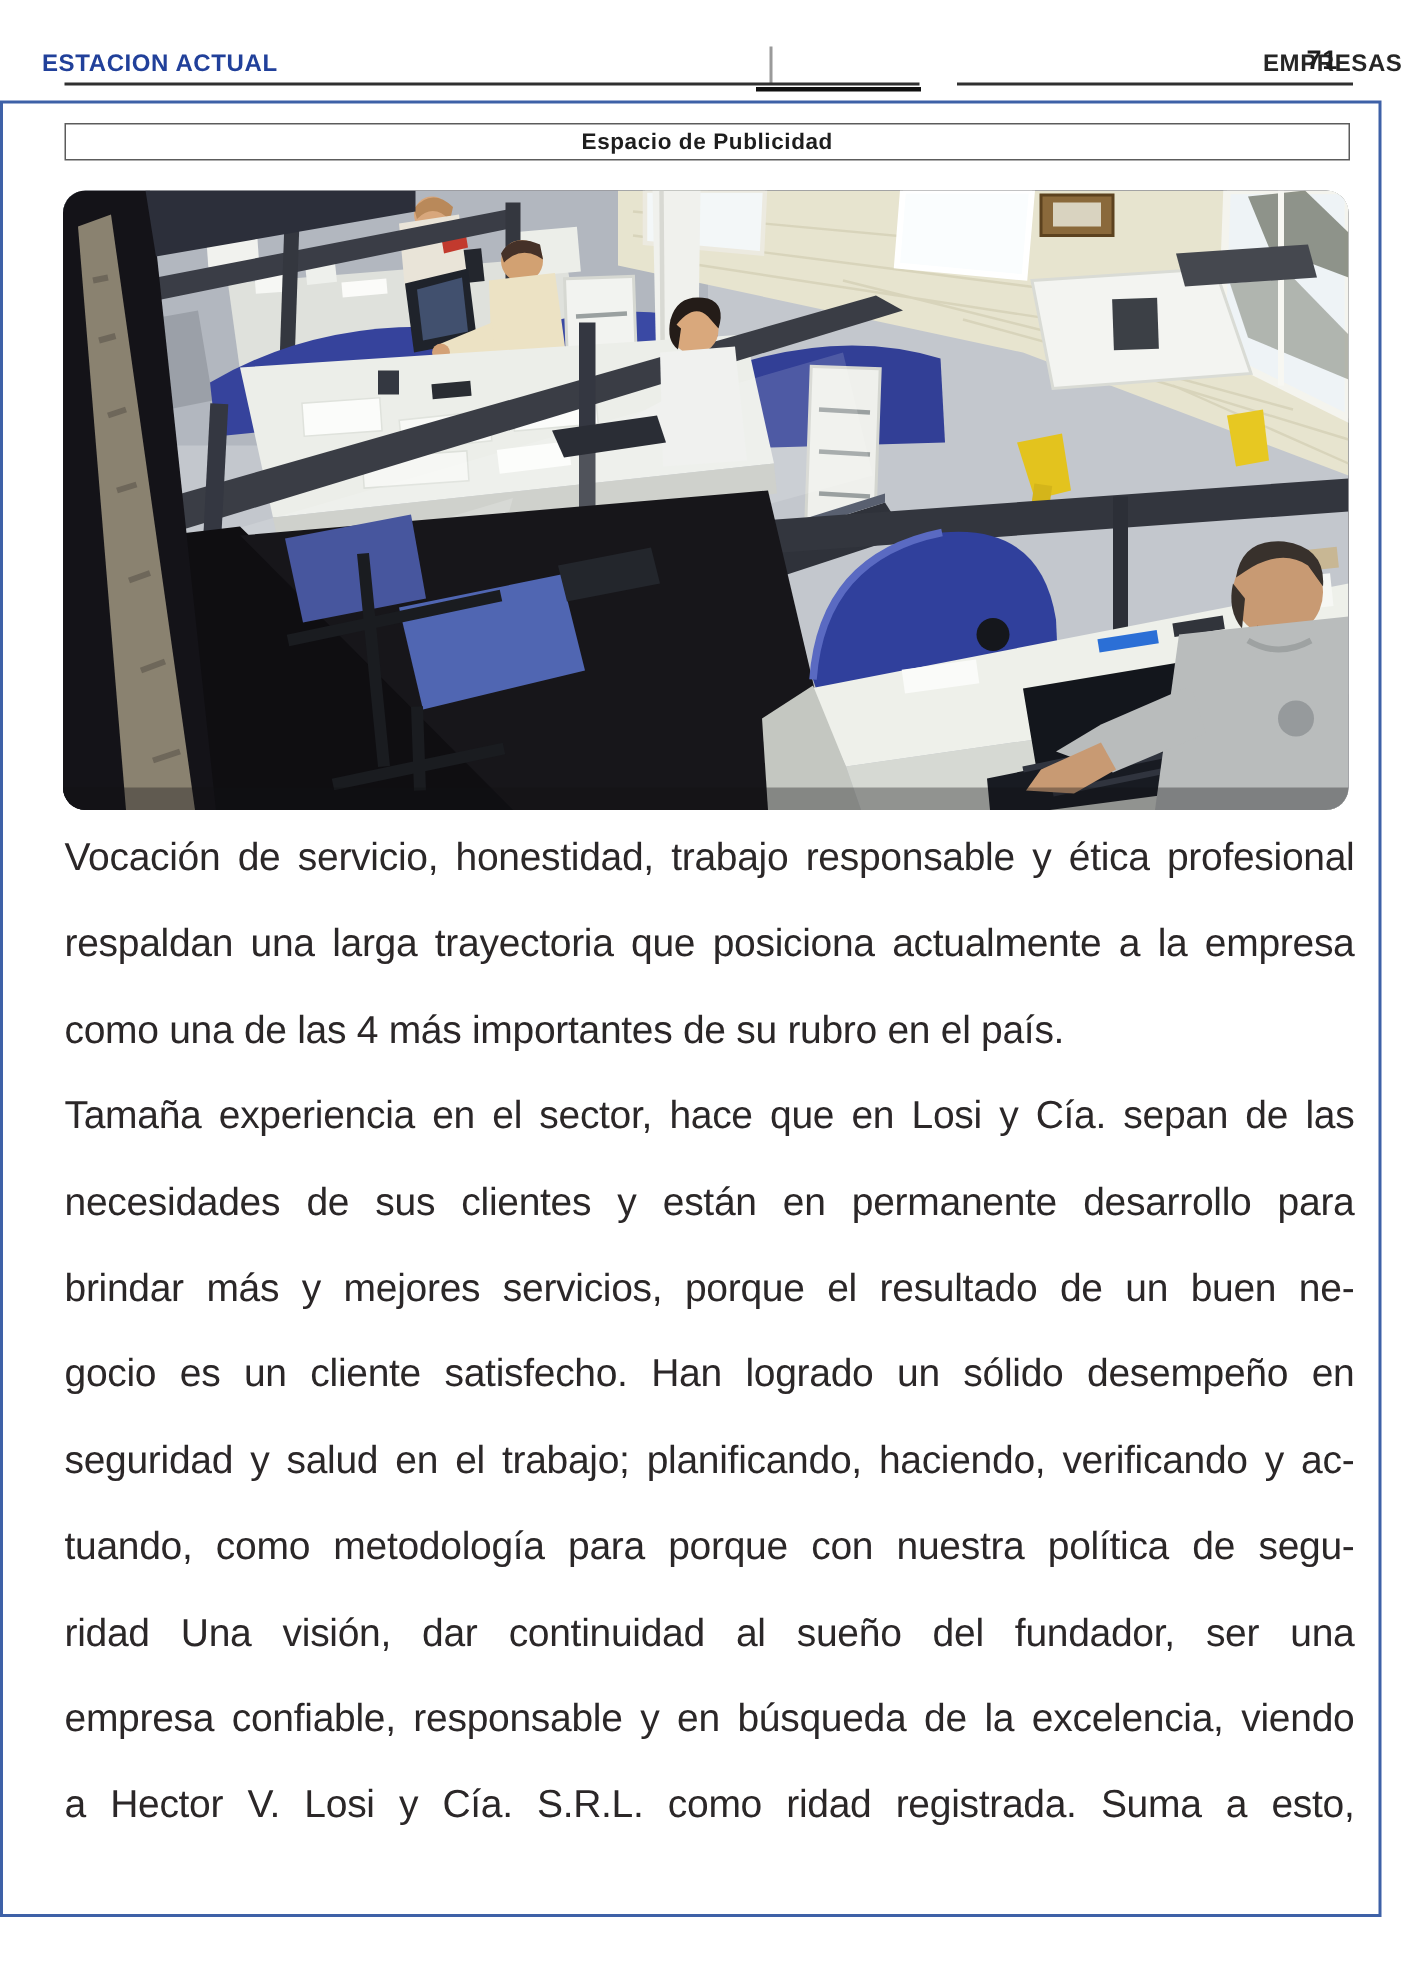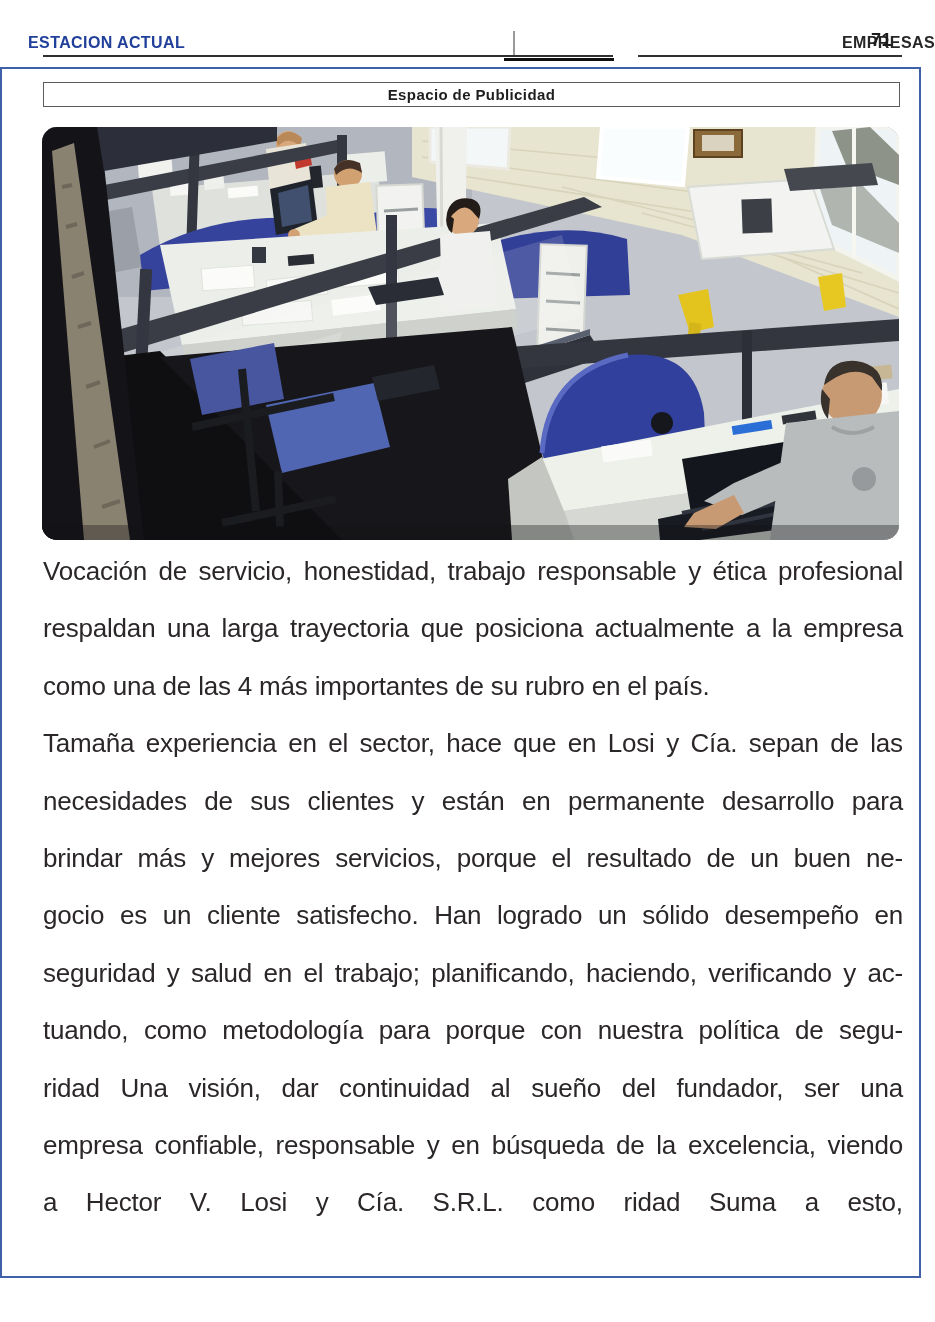--- a/index.html
+++ b/index.html
@@ -391,19 +391,20 @@
       <div class="bline just">
         <span>a</span>
         <span>Hector</span>
         <span>V.</span>
         <span>Losi</span>
         <span>y</span>
         <span>Cía.</span>
         <span>S.R.L.</span>
         <span>como</span>
         <span>ridad</span>
+        <span>registrada.</span>
         <span>Suma</span>
         <span>a</span>
         <span>esto,</span>
       </div>
     </div>
 
 </div>
 
 </body></html>

